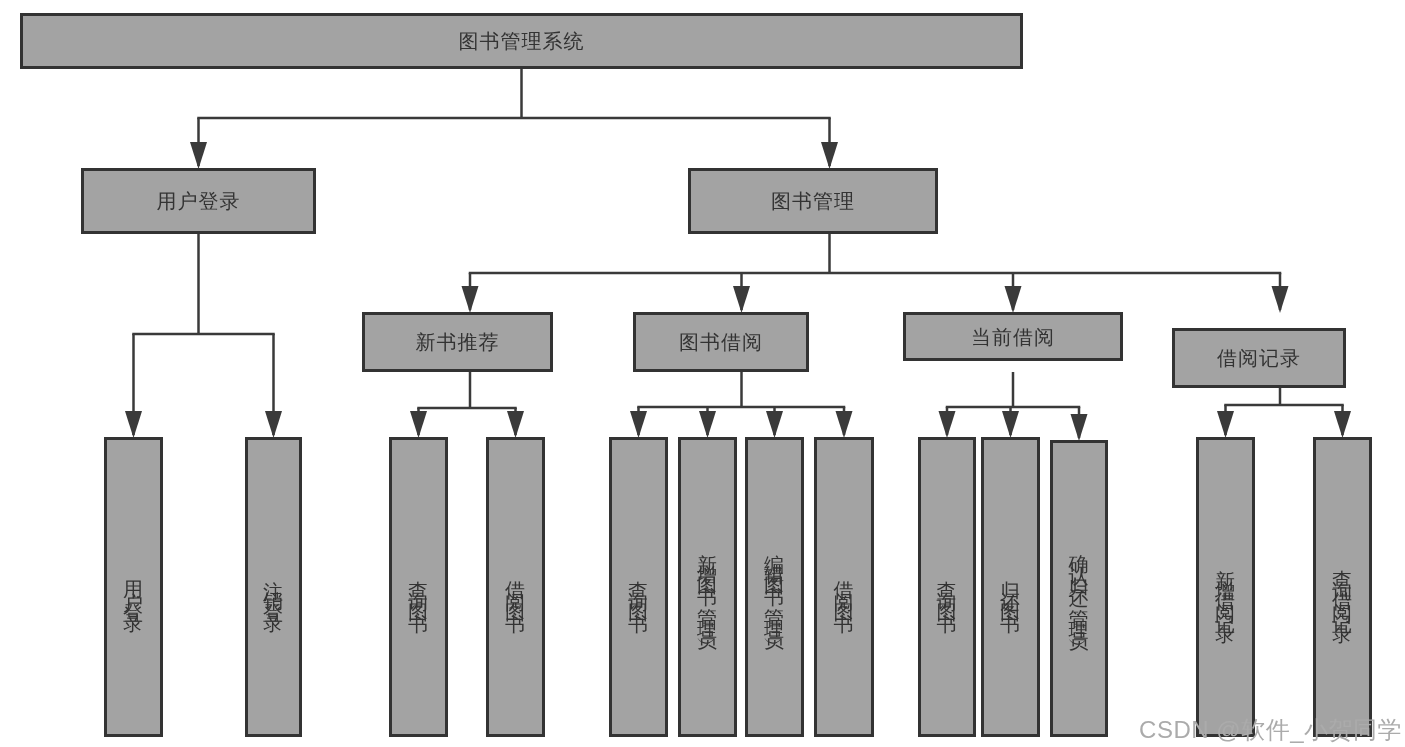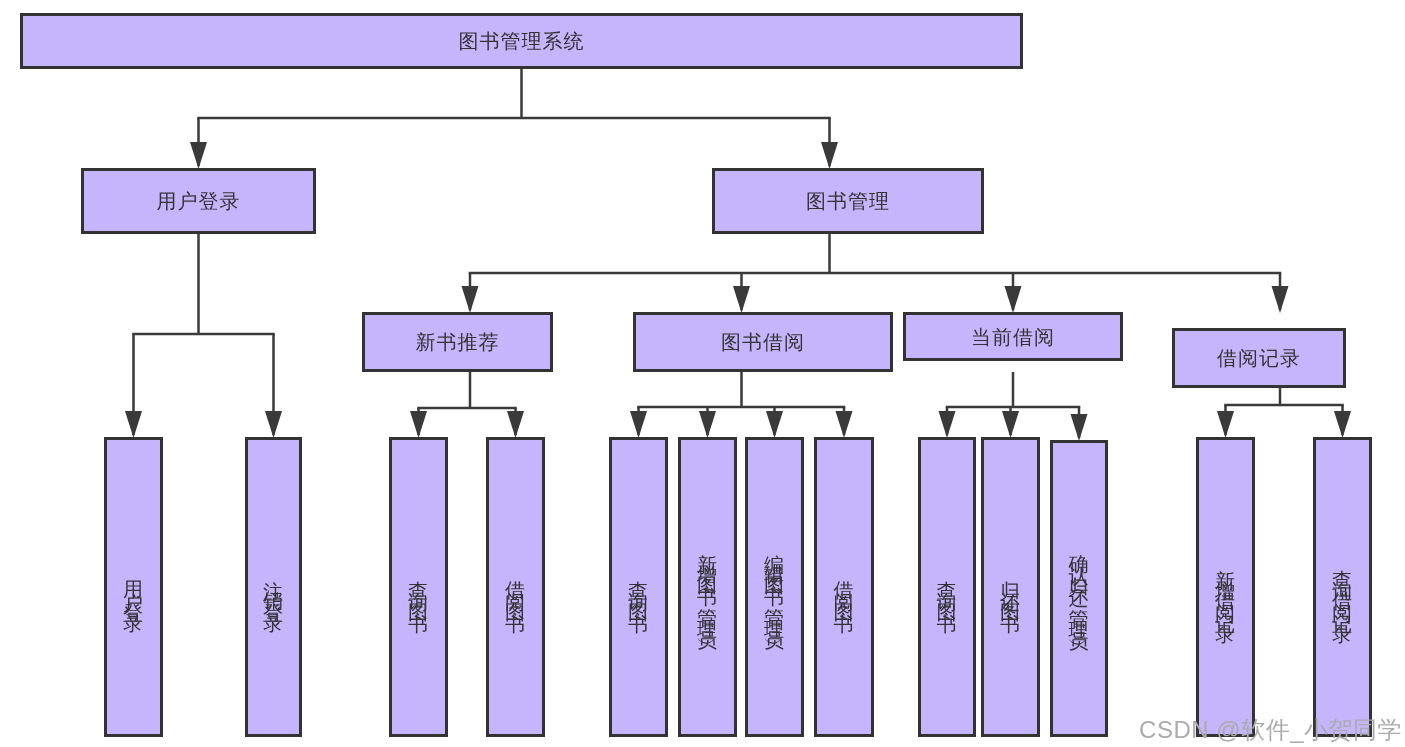--- a/index.html
+++ b/index.html
@@ -19,21 +19,21 @@
     position: absolute;
     left: 0;
     top: 0;
     width: 1405px;
     height: 747px;
   }
   .node {
     position: absolute;
     box-sizing: border-box;
     border: 3px solid #333333;
-    background: #c4b5fd;
+    background: #a3a3a3;
     display: flex;
     align-items: center;
     justify-content: center;
     font-size: 20px;
     color: #333333;
     letter-spacing: 1px;
     line-height: 1;
     text-align: center;
     white-space: nowrap;
   }
@@ -108,23 +108,23 @@
       <line x1="1280" y1="372" x2="1280" y2="405" stroke="#3a3a3a" stroke-width="2.5"></line>
       <line x1="1224.25" y1="405" x2="1343.75" y2="405" stroke="#3a3a3a" stroke-width="2.5"></line>
       <line x1="1225.5" y1="405" x2="1225.5" y2="435" stroke="#3a3a3a" stroke-width="2.5"></line>
       <polygon points="1217,411 1234,411 1225.5,438" fill="#3a3a3a"></polygon>
       <line x1="1342.5" y1="405" x2="1342.5" y2="435" stroke="#3a3a3a" stroke-width="2.5"></line>
       <polygon points="1334,411 1351,411 1342.5,438" fill="#3a3a3a"></polygon>
     </svg>
   <div id="nodes">
       <div class="node" style="left: 20px; top: 13px; width: 1003px; height: 56px; border-color: rgb(51, 51, 51); color: rgb(51, 51, 51);">图书管理系统</div>
       <div class="node" style="left: 81px; top: 168px; width: 235px; height: 66px; border-color: rgb(51, 51, 51); color: rgb(51, 51, 51);">用户登录</div>
-      <div class="node" style="left: 712px; top: 168px; width: 272px; height: 66px; border-color: rgb(51, 51, 51); color: rgb(51, 51, 51);">图书管理</div>
+      <div class="node" style="left: 688px; top: 168px; width: 250px; height: 66px; border-color: rgb(51, 51, 51); color: rgb(51, 51, 51);">图书管理</div>
       <div class="node" style="left: 362px; top: 312px; width: 191px; height: 60px; border-color: rgb(51, 51, 51); color: rgb(51, 51, 51);">新书推荐</div>
-      <div class="node" style="left: 633px; top: 312px; width: 260px; height: 60px; border-color: rgb(51, 51, 51); color: rgb(51, 51, 51);">图书借阅</div>
+      <div class="node" style="left: 633px; top: 312px; width: 176px; height: 60px; border-color: rgb(51, 51, 51); color: rgb(51, 51, 51);">图书借阅</div>
       <div class="node" style="left: 903px; top: 312px; width: 220px; height: 49px; border-color: rgb(51, 51, 51); color: rgb(51, 51, 51);">当前借阅</div>
       <div class="node" style="left: 1172px; top: 328px; width: 174px; height: 60px; border-color: rgb(51, 51, 51); color: rgb(51, 51, 51);">借阅记录</div>
       <div class="node vertical" style="left: 104px; top: 437px; width: 59px; height: 300px; border-color: rgb(51, 51, 51); color: rgb(51, 51, 51);">用户登录</div>
       <div class="node vertical" style="left: 245px; top: 437px; width: 57px; height: 300px; border-color: rgb(51, 51, 51); color: rgb(51, 51, 51);">注销登录</div>
       <div class="node vertical" style="left: 389px; top: 437px; width: 59px; height: 300px; border-color: rgb(51, 51, 51); color: rgb(51, 51, 51);">查询图书</div>
       <div class="node vertical" style="left: 486px; top: 437px; width: 59px; height: 300px; border-color: rgb(51, 51, 51); color: rgb(51, 51, 51);">借阅图书</div>
       <div class="node vertical" style="left: 609px; top: 437px; width: 59px; height: 300px; border-color: rgb(51, 51, 51); color: rgb(51, 51, 51);">查询图书</div>
       <div class="node vertical" style="left: 678px; top: 437px; width: 59px; height: 300px; border-color: rgb(51, 51, 51); color: rgb(51, 51, 51);">新增图书（管理员）</div>
       <div class="node vertical" style="left: 745px; top: 437px; width: 59px; height: 300px; border-color: rgb(51, 51, 51); color: rgb(51, 51, 51);">编辑图书（管理员）</div>
       <div class="node vertical" style="left: 814px; top: 437px; width: 60px; height: 300px; border-color: rgb(51, 51, 51); color: rgb(51, 51, 51);">借阅图书</div>

